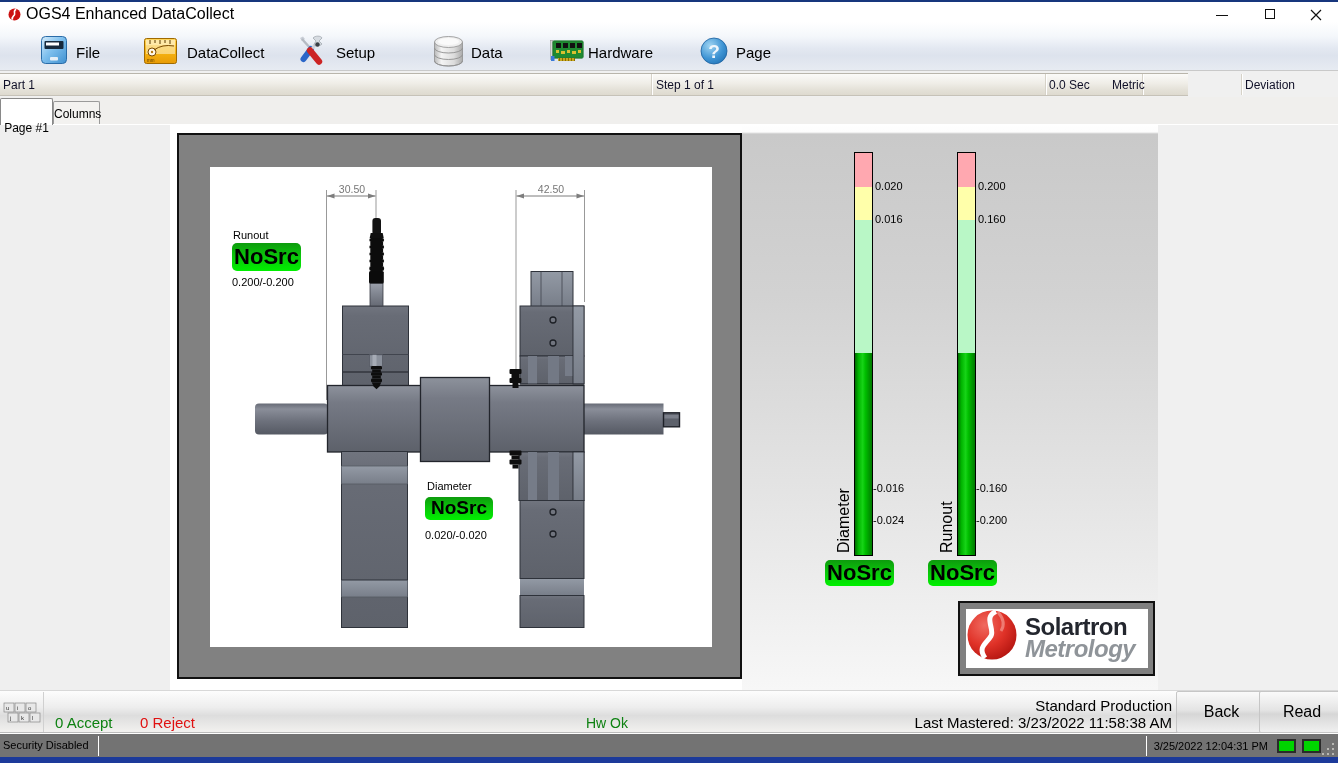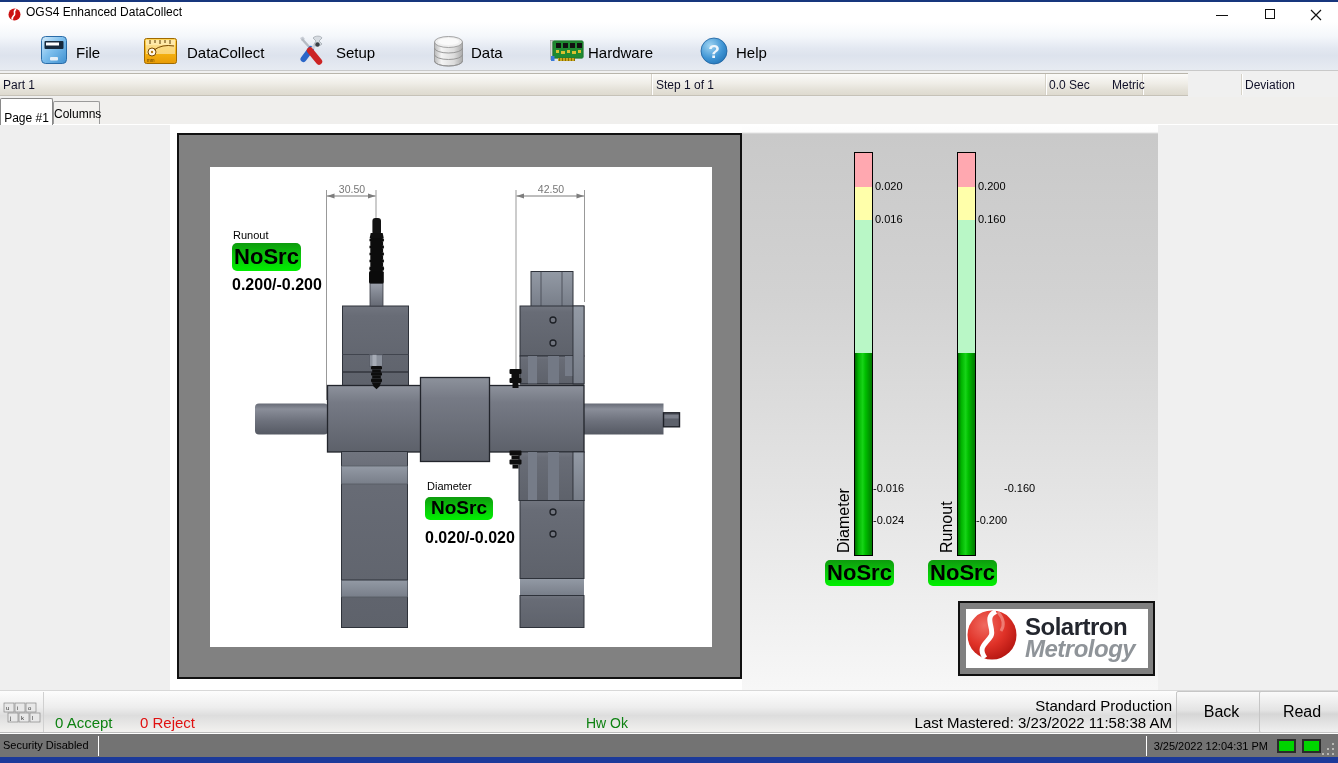--- a/index.html
+++ b/index.html
@@ -2,37 +2,37 @@
 <html><head>
 <meta charset="utf-8">
 <style>
 * { margin:0; padding:0; box-sizing:border-box; }
 html,body { width:1338px; height:763px; overflow:hidden; }
 body { font-family:"Liberation Sans", sans-serif; position:relative; background:#f0f0f0; }
 .abs { position:absolute; }
 
 #topline { left:0; top:0; width:1338px; height:2px; background:#17367d; }
 #titlebar { left:0; top:2px; width:1338px; height:20px; background:#ffffff; }
-#title-text { left:26px; top:5px; font-size:12px; color:#000; }
+#title-text { left:26px; top:5px; font-size:16px; color:#000; }
 #win-min { left:1216px; top:15px; width:12px; height:1px; background:#111; }
 #win-max { left:1265px; top:9px; width:10px; height:10px; border:1px solid #111; }
 
 #toolbar { left:0; top:22px; width:1338px; height:49px;
   background:linear-gradient(#ffffff 0%, #f4f7fb 30%, #e3e8f1 55%, #dde3ed 70%, #e7ebf2 100%);
   border-bottom:1px solid #c9c9c9; }
 .tb-label { position:absolute; top:44px; font-size:15px; color:#000; }
 
 #partrow { left:0; top:73px; width:1188px; height:23px;
   background:linear-gradient(#fbfaf8 0%, #efede7 45%, #e4e1d8 75%, #dedacf 100%);
   border-top:1px solid #b9b5ab; border-bottom:1px solid #c6c2b8; }
 .pr-cell { position:absolute; top:4px; font-size:12px; color:#101028; }
 .pr-sep { position:absolute; top:0; width:2px; height:21px; background:#ffffff; border-left:1px solid #d6d2c8; }
 
 #tabstrip { left:0; top:97px; width:1338px; height:27px; background:#f0efed; }
-#tab1 { left:0; top:98px; width:53px; height:27px; background:#ffffff; border:1px solid #898989; border-bottom:none; border-radius:2px 2px 0 0; font-size:12px; text-align:center; padding-top:12px; z-index:2;}
+#tab1 { left:0; top:98px; width:53px; height:27px; background:#ffffff; border:1px solid #898989; border-bottom:none; border-radius:2px 2px 0 0; font-size:12px; text-align:center; padding-top:22px; z-index:2;}
 #tab2 { left:53px; top:101px; width:47px; height:24px; background:#f3f2f0; border:1px solid #9a9a9a; border-bottom:none; border-radius:2px 2px 0 0; font-size:12px; text-align:center; padding-top:5px;}
 #tabedge { left:0; top:124px; width:1338px; height:1px; background:#ffffff; }
 
 #main-left { left:0; top:125px; width:170px; height:565px; background:#efefef; }
 #main-right { left:1158px; top:125px; width:180px; height:565px; background:#f0f0f0; }
 #gauge-area { left:742px; top:125px; width:416px; height:565px;
   background:linear-gradient(180deg, #ffffff 0px, #fdfdfd 7px, #c9c9c9 9px, #d2d2d2 30%, #e4e4e4 65%, #f7f7f7 100%); }
 #draw-area { left:170px; top:125px; width:572px; height:565px; background:#ffffff; }
 
 .bar { position:absolute; top:152px; width:19px; height:404px; border:1px solid #000; background:#b9f7c6; }
@@ -64,21 +64,21 @@
 #btn-read { left:1259px; width:86px; }
 
 #statusbar { left:0; top:733px; width:1338px; height:24px; background:#737373; border-top:1px solid #ffffff; }
 #secdis { left:3px; top:5px; font-size:11px; color:#000; }
 #sbsep1 { left:98px; top:2px; width:1px; height:20px; background:#d5d5d5; border-right:1px solid #fff; }
 #sbdate { left:1150px; top:6px; width:118px; text-align:right; font-size:11px; color:#000; }
 .led { position:absolute; top:739px; width:19px; height:14px; background:#00d400; border:2px solid #2a2a2a; }
 #botline { left:0; top:757px; width:1338px; height:6px; background:#1c3a9a; }
 
 .cadlabel { position:absolute; font-size:11px; color:#000; }
-.cadtol { position:absolute; font-size:16px; font-weight:bold; color:#000; }
+.cadtol { position:absolute; font-size:11px; font-weight:normal; color:#000; }
 .badge-lg { width:69px; height:28px; font-size:22px; line-height:27px; }
 </style>
 </head>
 <body>
 <div class="abs" id="topline"></div>
 <div class="abs" id="titlebar"></div>
 <svg class="abs" style="left:8px;top:8px" width="13" height="13" viewBox="0 0 13 13">
   <circle cx="6.5" cy="6.5" r="6" fill="#cc1111"></circle>
   <path d="M8.2,1.2 C4.5,2.6 7.8,5.5 6.2,7.2 C4.8,8.7 3.4,9.4 4.6,11.6" stroke="#fff" stroke-width="1.6" fill="none"></path>
 </svg>
@@ -194,21 +194,21 @@
   <defs>
       <radialGradient id="hg" cx="0.35" cy="0.3" r="0.9">
     <stop offset="0" stop-color="#9fd4f2"></stop>
         <stop offset="0.55" stop-color="#3e94d4"></stop>
         <stop offset="1" stop-color="#1a6aae"></stop>
       </radialGradient>
     </defs>
   <circle cx="14" cy="14" r="13" fill="url(#hg)" stroke="#1a5f9e" stroke-width="0.8"></circle>
   <text x="14" y="21" text-anchor="middle" font-size="19" font-weight="bold" fill="#eef6fc" font-family="Liberation Sans">?</text>
 </svg>
-<div class="tb-label abs" style="left:736px">Help</div>
+<div class="tb-label abs" style="left:736px">Page</div>
 
 <div class="abs" id="partrow">
   <div class="pr-cell" style="left:3px">Part 1</div>
   <div class="pr-sep" style="left:651px"></div>
   <div class="pr-cell" style="left:656px">Step 1 of 1</div>
   <div class="pr-sep" style="left:1045px"></div>
   <div class="pr-cell" style="left:1049px">0.0 Sec</div>
   <div class="pr-sep" style="left:1142px"></div>
   <div class="pr-cell" style="left:1112px">Metric</div>
   <div class="pr-sep" style="left:1241px"></div>
@@ -380,21 +380,21 @@
 <div class="vlabel abs" style="left:853px;top:535px">Diameter</div>
 <div class="nosrc-badge badge-sm abs" style="left:825px;top:560px">NoSrc</div>
 
 <div class="bar abs" style="left:957px">
   <div class="zone-pink"></div>
     <div class="zone-yellow"></div>
     <div class="zone-fill"></div>
 </div>
 <div class="tick abs" style="left:978px;top:180px">0.200</div>
 <div class="tick abs" style="left:978px;top:213px">0.160</div>
-<div class="tick abs" style="left:1004px;top:482px">-0.160</div>
+<div class="tick abs" style="left:976px;top:482px">-0.160</div>
 <div class="tick abs" style="left:976px;top:514px">-0.200</div>
 <div class="vlabel abs" style="left:956px;top:535px">Runout</div>
 <div class="nosrc-badge badge-sm abs" style="left:928px;top:560px">NoSrc</div>
 
 <div class="abs" id="logo-box"></div>
 <div class="abs" id="logo-inner"></div>
 <svg class="abs" style="left:965px;top:609px" width="55" height="52" viewBox="0 0 55 52">
   <defs>
       <radialGradient id="sg" cx="0.35" cy="0.3" r="0.85">
     <stop offset="0" stop-color="#f06a60"></stop>

